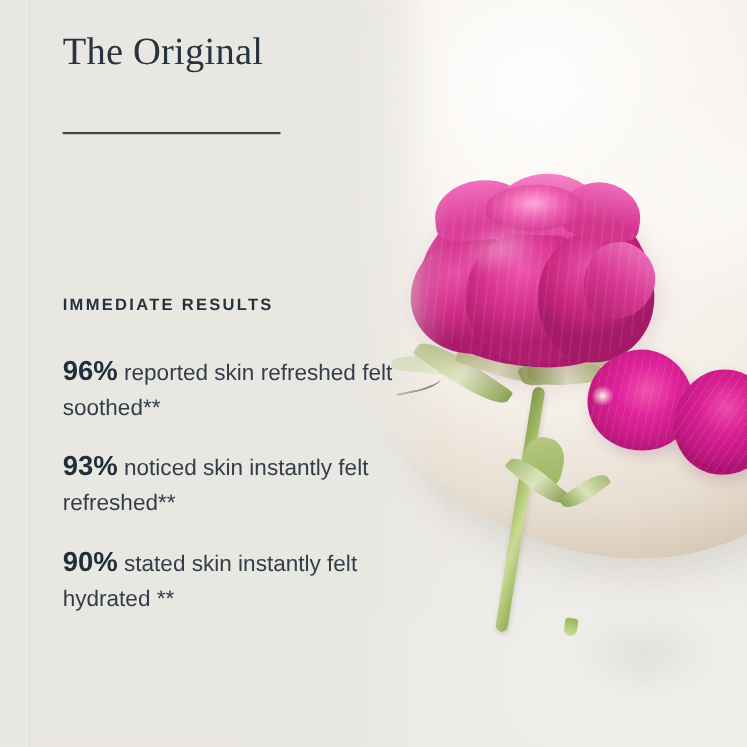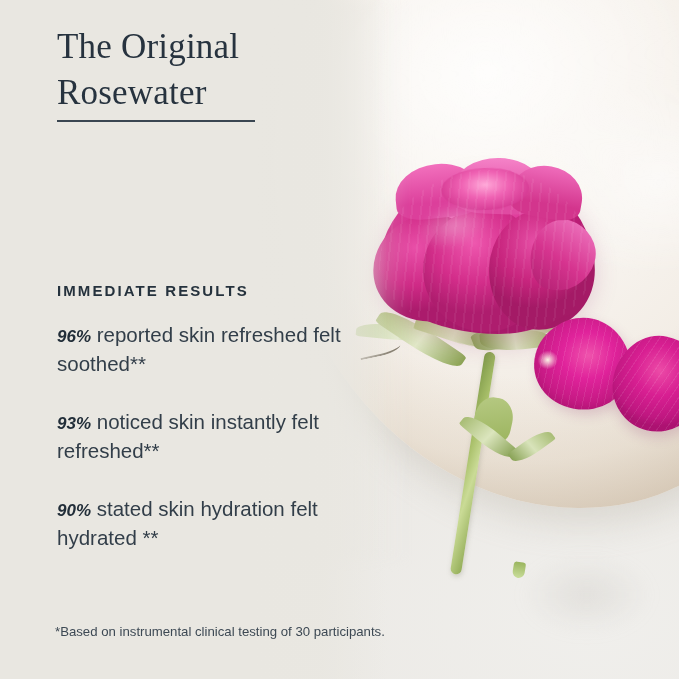--- a/index.html
+++ b/index.html
@@ -208,26 +208,26 @@
     position:absolute;left:30px;top:120px;width:198px;height:2px;
     background:#3a4651;
   }
   .subtitle{
     position:absolute;left:30px;top:147px;width:330px;
     font-size:19.5px;line-height:1.42;color:#2f3b46;
   }
   .subtitle b{font-weight:700;color:#232f3a;}
 
   .kicker{
-    position:absolute;left:30px;top:282px;
+    position:absolute;left:30px;top:269px;
     font-size:15px;font-weight:700;letter-spacing:2.1px;color:#25323d;
   }
 
   .stat{position:absolute;left:30px;width:330px;font-size:20.5px;line-height:1.42;color:#323e49;}
-  .stat b{font-weight:700;font-size:17px;color:#222e39;font-style:italic;}
+  .stat b{font-weight:700;font-size:25px;color:#222e39;}
   .stat1{top:320px;}
   .stat2{top:407px;}
   .stat3{top:494px;}
 
   .footnotes{
     position:absolute;left:28px;top:622px;width:470px;
     font-size:13.2px;line-height:1.52;color:#3d4954;
   }
 </style>
 </head>
@@ -281,32 +281,30 @@
     </div>
 
     <div class="plate-left-fade"></div>
   </div>
 
   <div class="textlayer">
     <div class="left-scrim"></div>
 
     <div class="title">
       <span>The Original</span><br>
-      <span>Rosewater</span>
     </div>
 
     <div class="rule"></div>
 
 
     <div class="kicker">IMMEDIATE RESULTS</div>
 
     <div class="stat stat1"><b>96%</b><span> reported skin refreshed felt soothed**</span></div>
 
     <div class="stat stat2"><b>93%</b><span> noticed skin instantly felt refreshed**</span></div>
 
-    <div class="stat stat3"><b>90%</b><span> stated skin hydration felt hydrated **</span></div>
+    <div class="stat stat3"><b>90%</b><span> stated skin instantly felt hydrated **</span></div>
 
     <div class="footnotes">
-      <div>*Based on instrumental clinical testing of 30 participants.</div>
     </div>
   </div>
 
 </div>
 
 </body></html>

